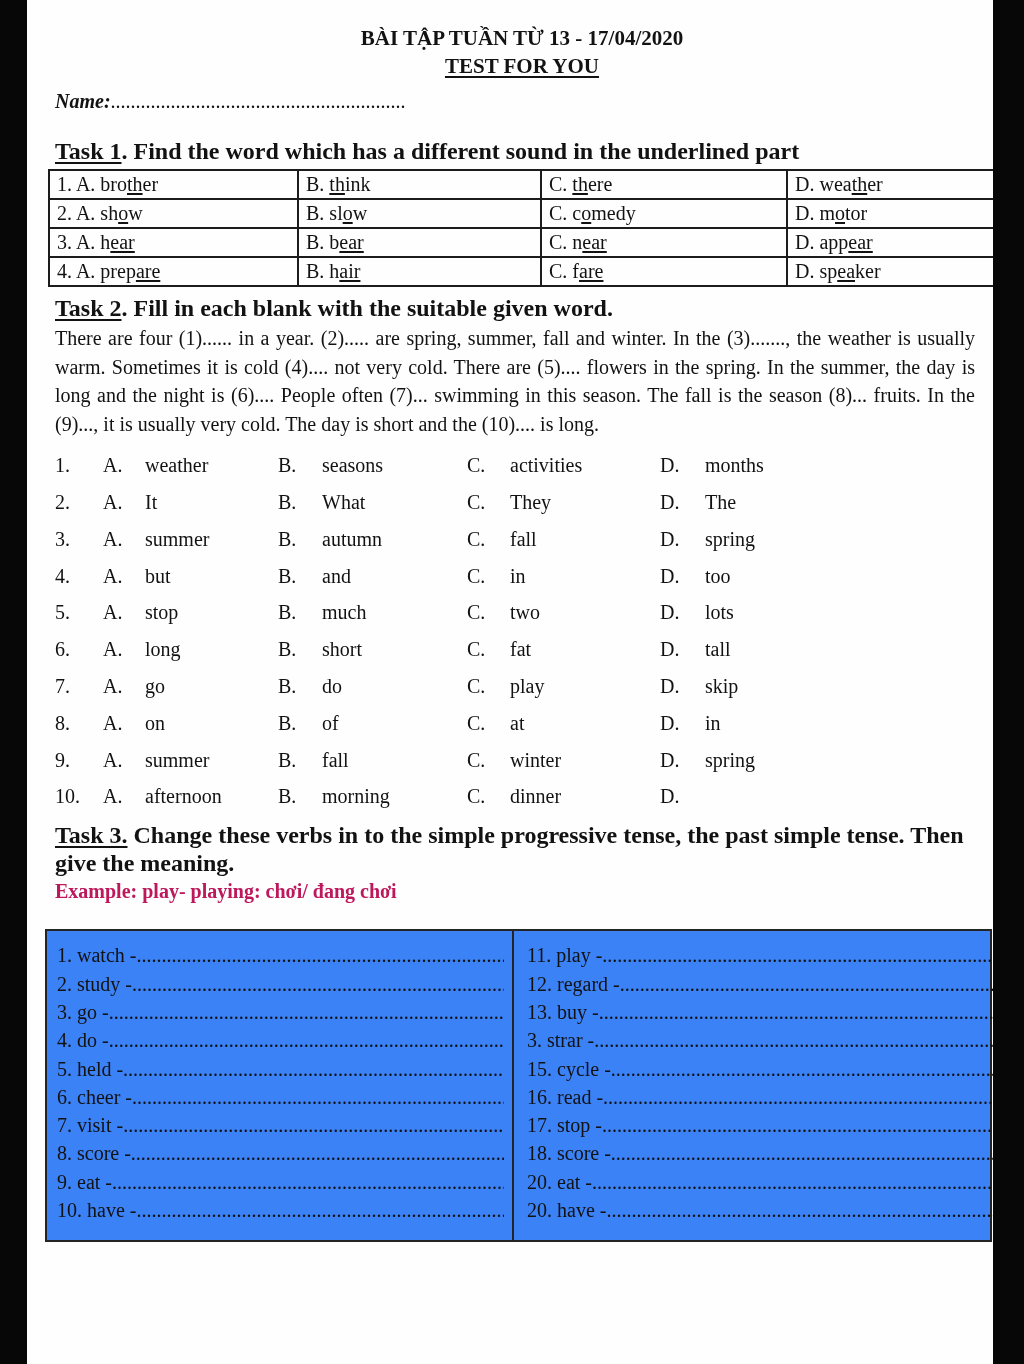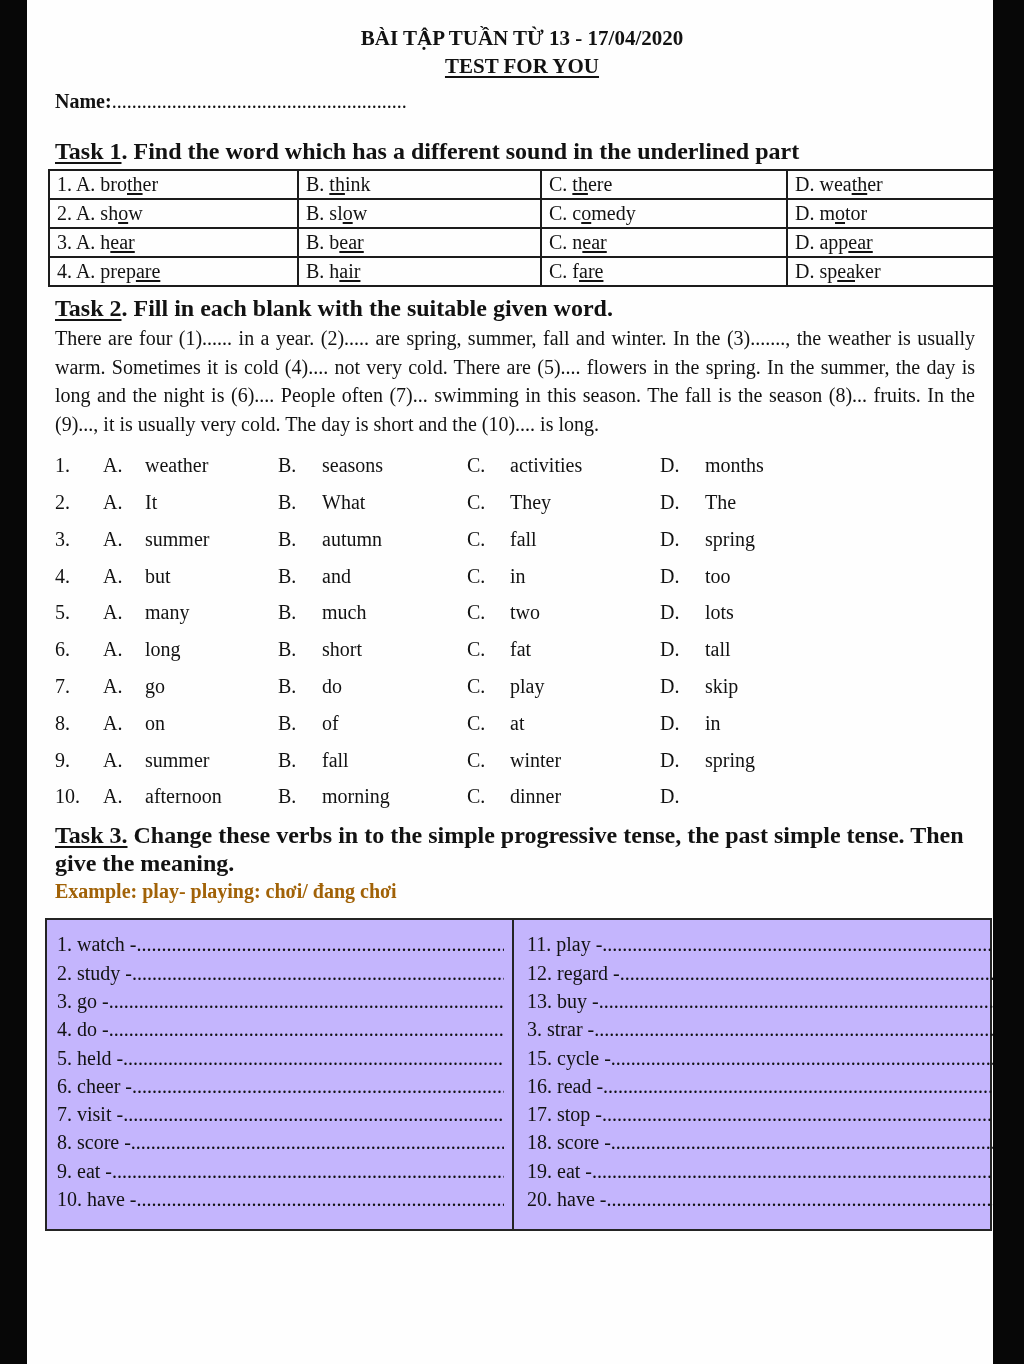--- a/index.html
+++ b/index.html
@@ -10,34 +10,34 @@
   }
   .bar { position:absolute; top:0; bottom:0; background:#070707; z-index:2; }
   .bar-left { left:0; width:27px; }
   .bar-right { right:0; width:31px; }
   .page { position:absolute; left:27px; right:31px; top:0; bottom:0; background:#fefefe; padding-top:26px; }
   .center { text-align:center;padding-left:24px; }
   .title { font-weight:bold; font-size:21px; }
   .subtitle-wrap { margin-top:3px; }
   .subtitle { font-weight:bold; font-size:21px; text-decoration:underline; text-underline-offset:3px; }
   .name-line { margin:11px 0 0 28px; font-size:20px; white-space:nowrap; }
-  .name-label { font-weight:bold; }
+  .name-label { font-weight:bold;font-style:italic; }
   .heading { font-weight:bold; font-size:24px; margin-left:28px; margin-right:20px; line-height:28px; }
   .h-t1 { margin-top:24px; margin-bottom:4px; }
   .h-t2 { margin-top:7px; margin-bottom:2px; }
   .h-t3 { margin-top:6px; }
   .hu { text-decoration:underline; text-underline-offset:3px; }
   table.t1 { border-collapse:collapse; margin-left:21px; width:950px; table-layout:fixed; }
   table.t1 td { border:2px solid #1c1c1c; height:26px; font-size:20px; padding:2px 4px 2px 7px; vertical-align:middle; white-space:nowrap; overflow:hidden; }
   .u { text-decoration:underline; text-underline-offset:2px; }
   .para { margin:2px 18px 0 28px; font-size:20px; line-height:28.6px; text-align:justify; }
   .mcq { margin:9px 0 0 28px; }
   .mcq-row { display:grid; grid-template-columns:48px 42px 133px 44px 145px 43px 150px 45px auto; height:36.8px; align-items:center; font-size:20px; white-space:nowrap; }
-  .example { margin:3px 0 0 28px; font-size:20px; font-weight:bold; color:#a16207; }
-  .verb-box { margin:15px 0 0 18px; width:947px; height:313px; border:2px solid #242424; display:grid; grid-template-columns:465px 1fr; background:#c4b5fd; }
+  .example { margin:3px 0 0 28px; font-size:20px; font-weight:bold; color:#be185d; }
+  .verb-box { margin:26px 0 0 18px; width:947px; height:313px; border:2px solid #242424; display:grid; grid-template-columns:465px 1fr; background:#3b82f6; }
   .verb-col { padding:10px 8px 0 10px; }
   .verb-col.right { border-left:2px solid #242424; padding-left:13px; }
   .verb-item { display:flex; font-size:20px; line-height:28.3px; white-space:nowrap; overflow:hidden; }
   .dots { flex:1 1 auto; overflow:hidden; }
 </style>
 </head>
 <body>
 
 <div class="bar bar-left"></div>
 <div class="bar bar-right"></div>
@@ -148,21 +148,21 @@
         <span>and</span>
         <span>C.</span>
         <span>in</span>
         <span>D.</span>
         <span>too</span>
       </div>
 
       <div class="mcq-row">
         <span>5.</span>
         <span>A.</span>
-        <span>many</span>
+        <span>stop</span>
         <span>B.</span>
         <span>much</span>
         <span>C.</span>
         <span>two</span>
         <span>D.</span>
         <span>lots</span>
       </div>
 
       <div class="mcq-row">
         <span>6.</span>
@@ -319,21 +319,21 @@
           <span>17. stop - </span>
           <span class="dots">..........................................................................................</span>
         </div>
 
         <div class="verb-item">
           <span>18. score - </span>
           <span class="dots">..........................................................................................</span>
         </div>
 
         <div class="verb-item">
-          <span>19. eat - </span>
+          <span>20. eat - </span>
           <span class="dots">..........................................................................................</span>
         </div>
 
         <div class="verb-item">
           <span>20. have - </span>
           <span class="dots">..........................................................................................</span>
         </div>
       </div>
   </div>
 

